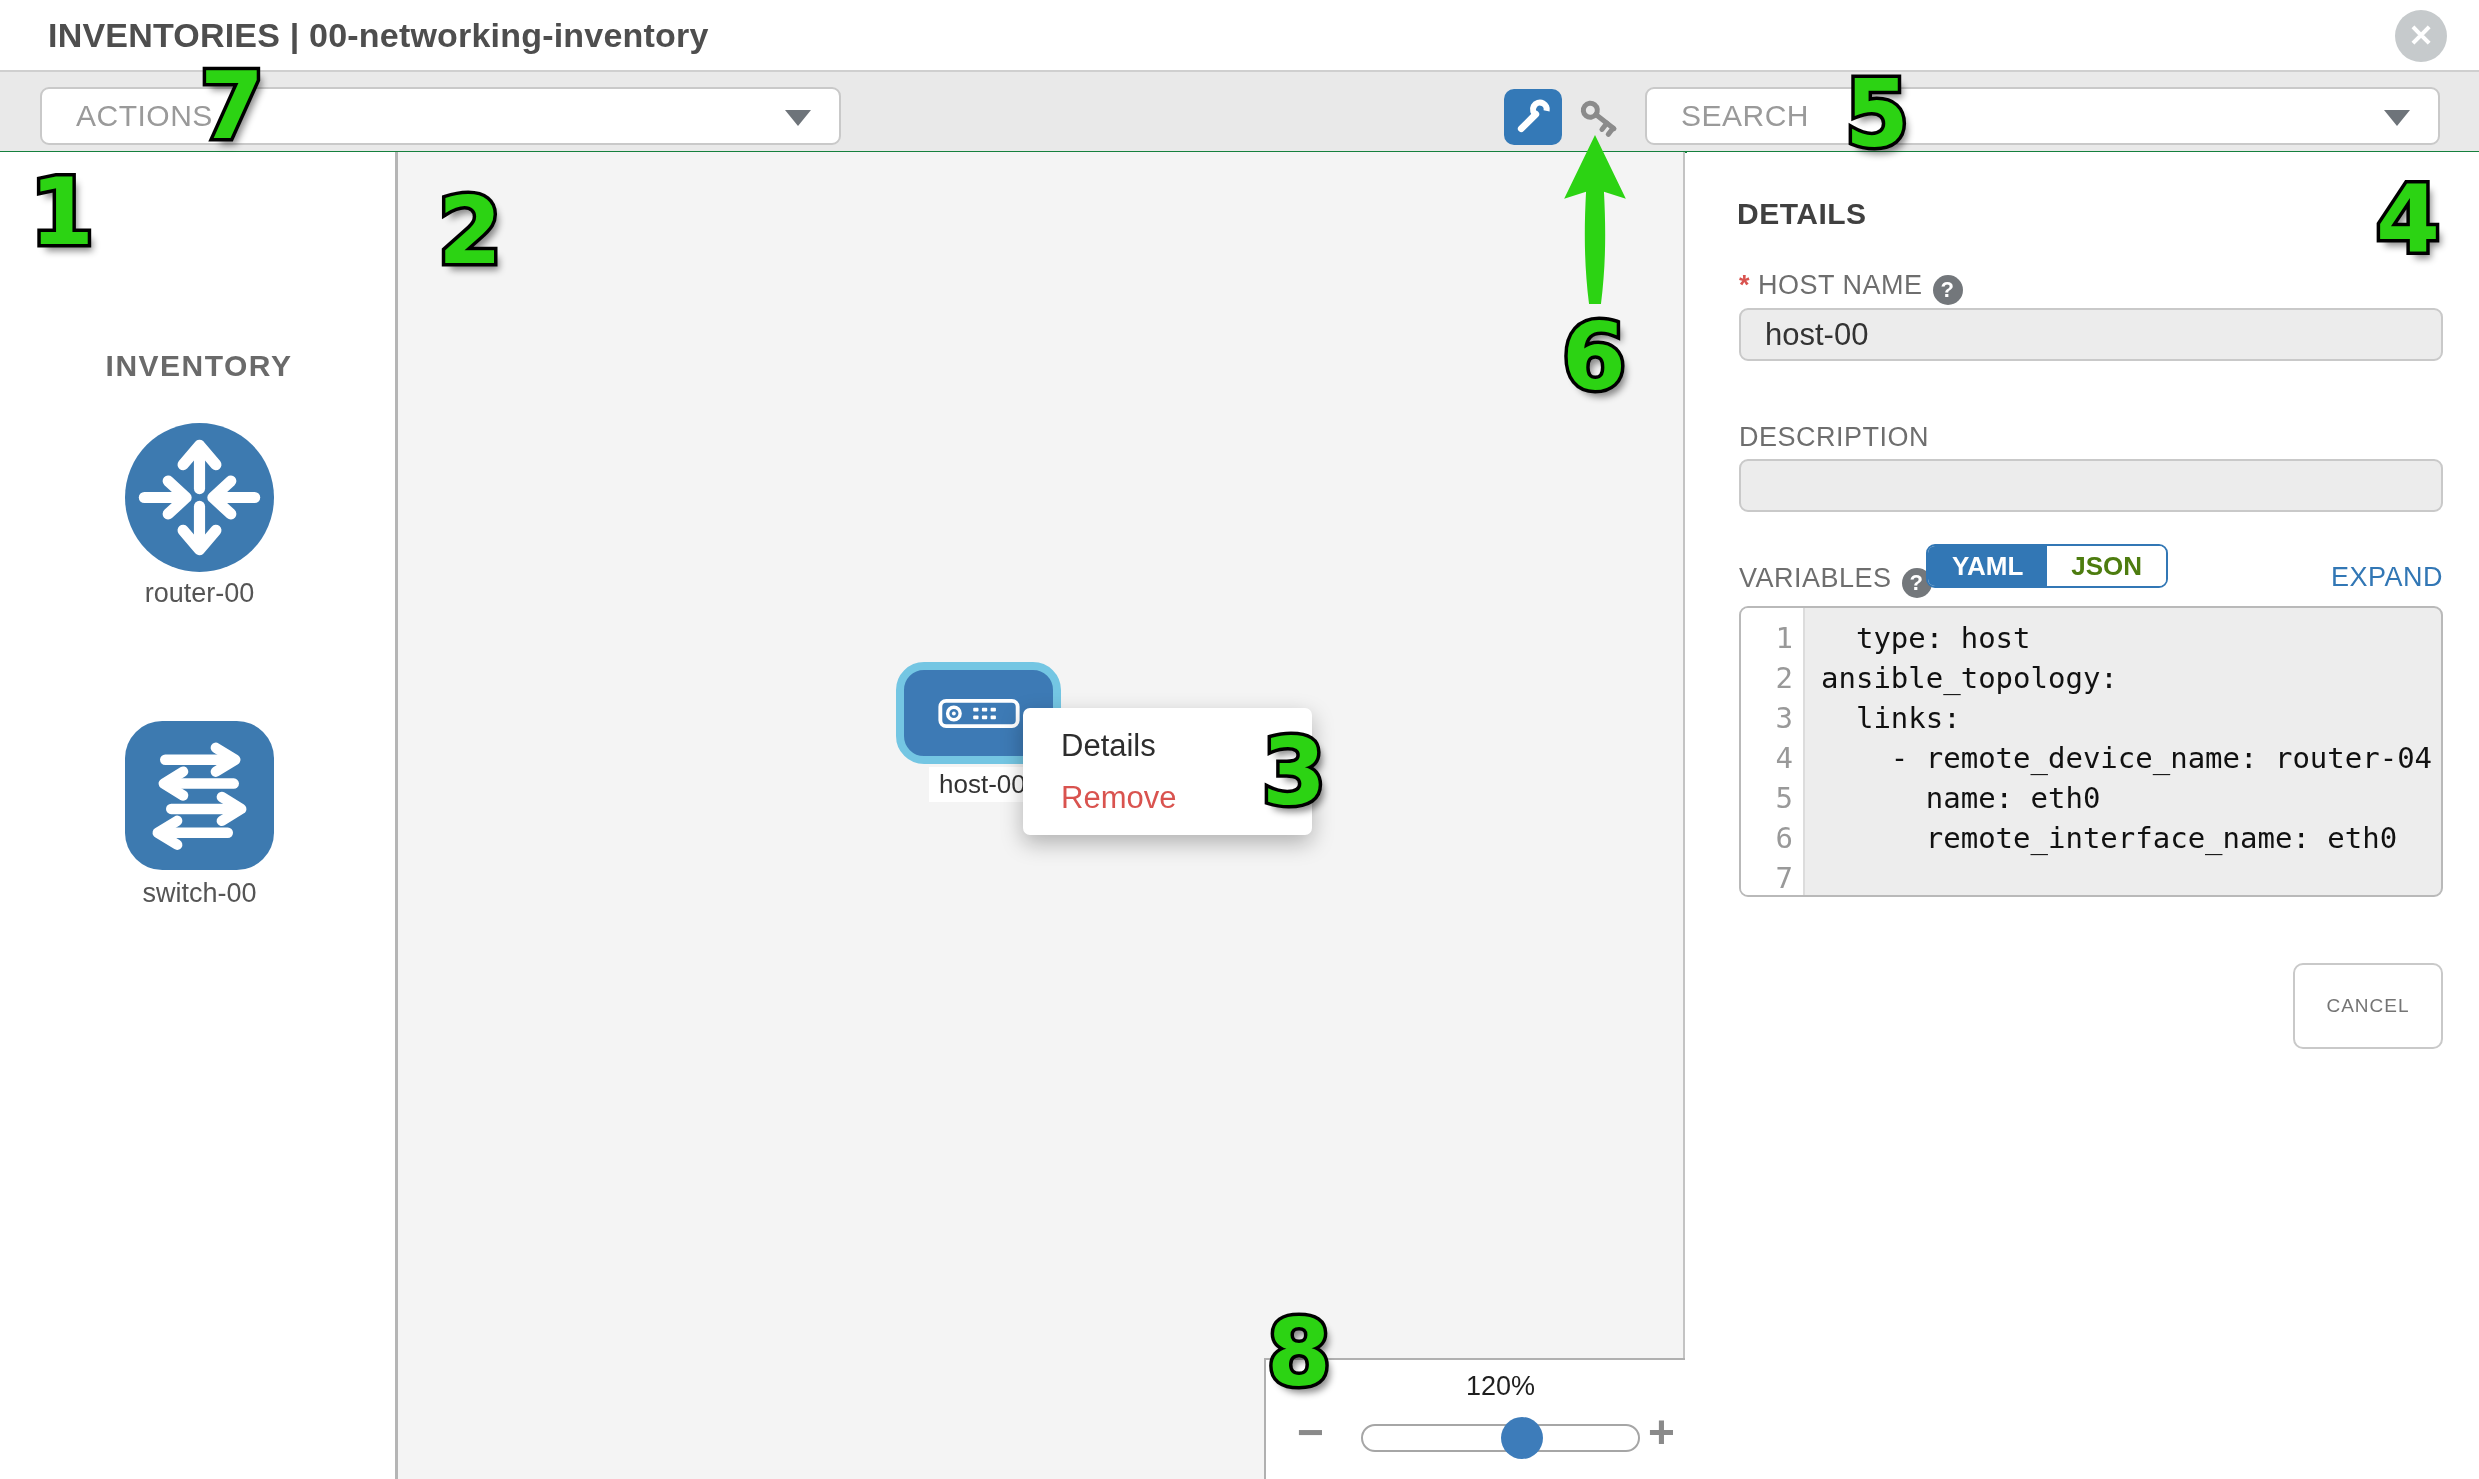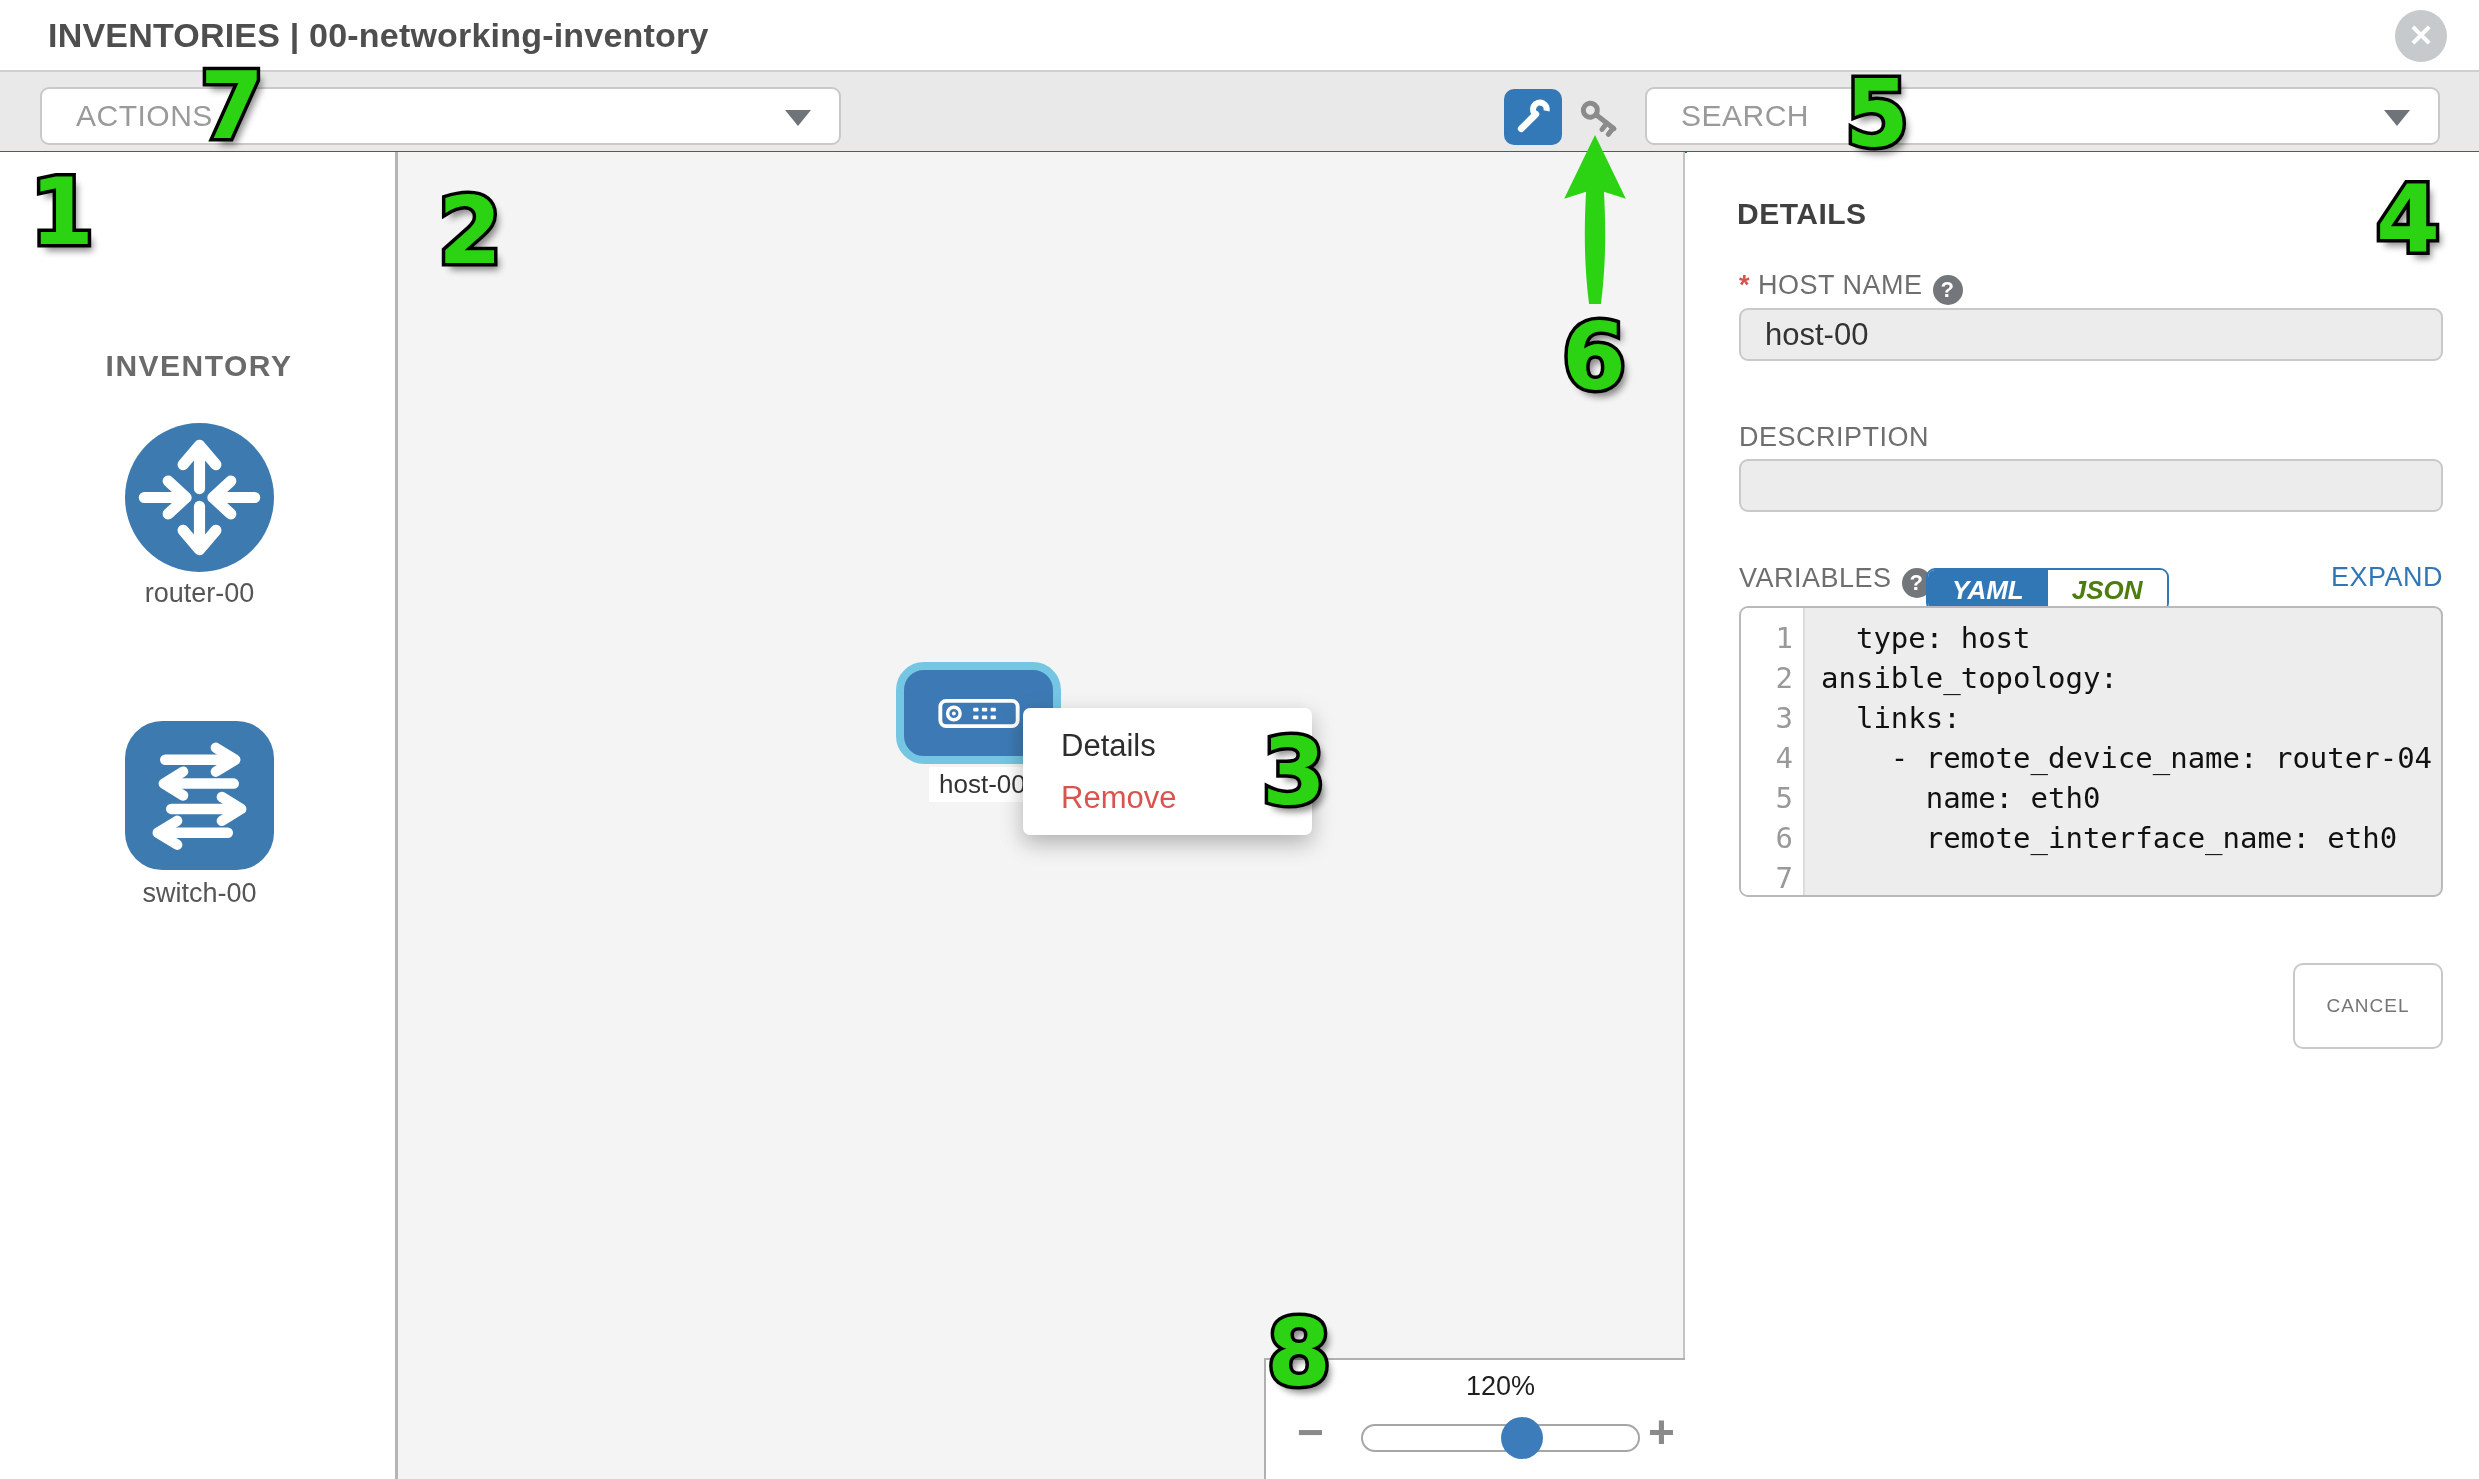--- a/index.html
+++ b/index.html
@@ -214,21 +214,21 @@
       <span class="req">*</span><span>HOST NAME</span><span class="help-ic">?</span>
     </div>
     <input class="tb-input" style="left: 52px; top: 156px;" type="text" value="host-00">
 
     <div class="field-label" style="left:52px;top:270px;">DESCRIPTION</div>
     <input class="tb-input" style="left: 52px; top: 307px;" type="text" value="">
 
     <div class="field-label" style="left:52px;top:411px;">
       <span>VARIABLES</span><span class="help-ic">?</span>
     </div>
-    <div id="toggle-group" class="abs" style="left:239px;top:416px;font-style:italic;">
+    <div id="toggle-group" class="abs" style="left:239px;top:392px;">
       <div class="tg-btn tg-on">YAML</div>
       <div class="tg-btn tg-off">JSON</div>
     </div>
     <div id="expand-link" class="abs" style="left:607px;top:410px;">EXPAND</div>
 
     <div id="editor" class="abs" style="left:52px;top:454px;">
       <div id="gutter">
         <div class="ln">1</div>
         <div class="ln">2</div>
         <div class="ln">3</div>

